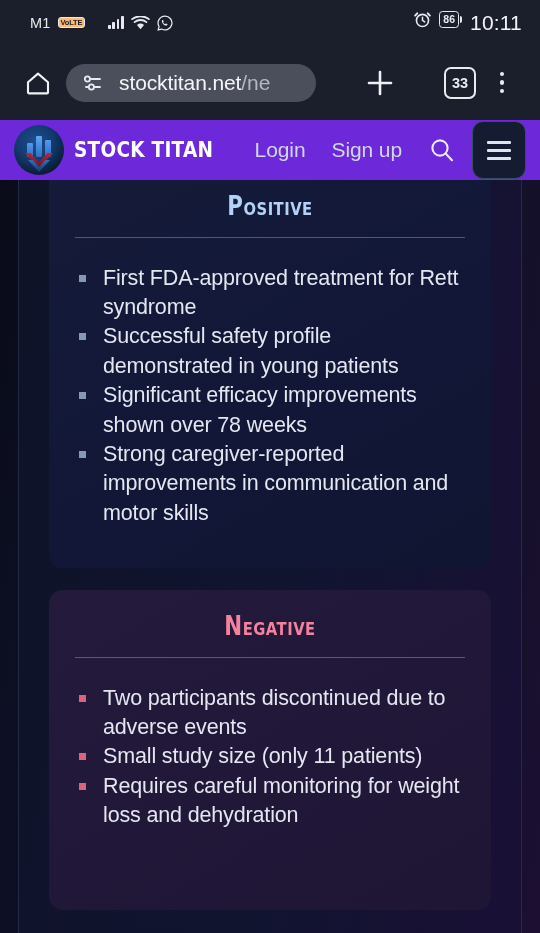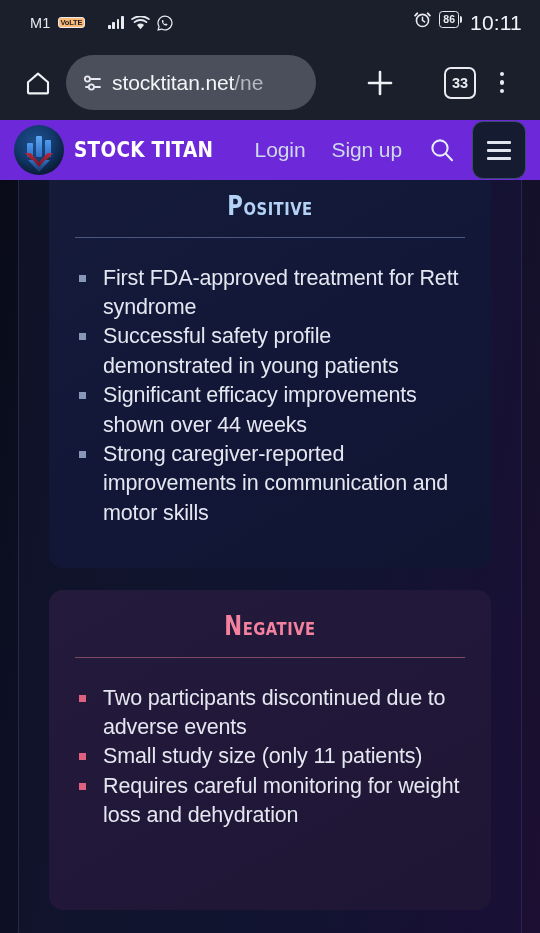--- a/index.html
+++ b/index.html
@@ -55,25 +55,25 @@
   .browserbar{
     height:75px;
     background:#1b1f2b;
     display:flex; align-items:center;
     padding:0 16px;
     gap:0;
   }
   .bb-home{ width:44px; display:flex; justify-content:center; }
   .urlpill{
     flex:0 0 250px;
-    height:55px; margin-left:6px;
+    height:38px; margin-left:6px;
     background:#4b4f5c;
     border-radius:28px;
     display:flex; align-items:center;
-    padding:0 16px; gap:8px;
+    padding:0 16px; gap:15px;
     overflow:hidden;
   }
   .url-text{
     font-size:21px; color:#f4f5f8; white-space:nowrap;
     letter-spacing:-.1px;
   }
   .url-text .path{ color:#b4b7c0; }
   .bb-plus{ flex:1; display:flex; justify-content:center; }
   .tabcount{
     width:32px;height:32px;
@@ -321,21 +321,21 @@
 
 <div class="page">
   <div class="page-inner">
 
     <div class="card positive">
       <div class="card-title">Positive</div>
       <hr class="divider">
       <ul class="bullets">
         <li>First FDA-approved treatment for Rett syndrome</li>
         <li>Successful safety profile demonstrated in young patients</li>
-        <li>Significant efficacy improvements shown over 44 weeks</li>
+        <li>Significant efficacy improvements shown over 78 weeks</li>
         <li>Strong caregiver-reported improvements in communication and motor skills</li>
       </ul>
     </div>
 
     <div class="card negative">
       <div class="card-title">Negative</div>
       <hr class="divider">
       <ul class="bullets">
         <li>Two participants discontinued due to adverse events</li>
         <li>Small study size (only 11 patients)</li>

